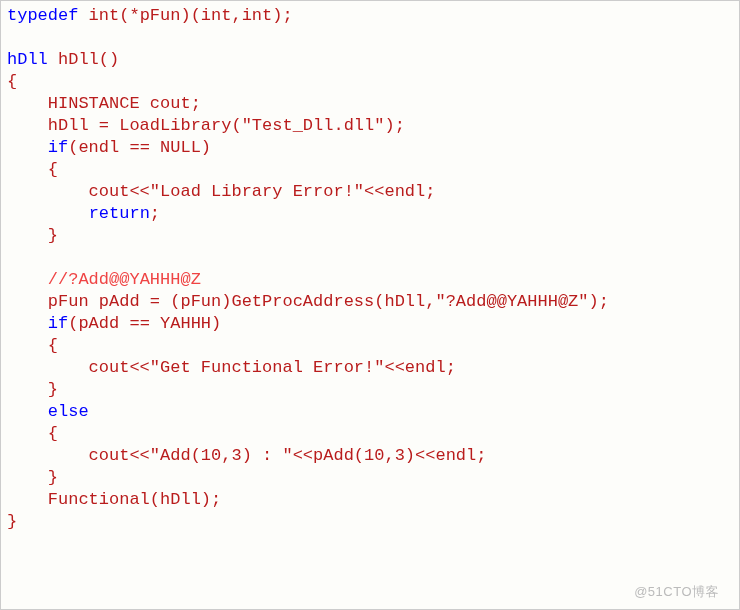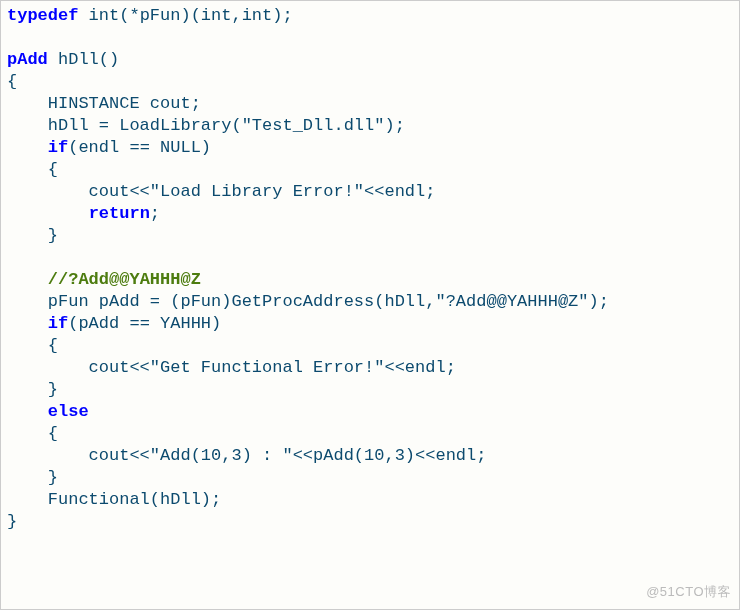--- a/index.html
+++ b/index.html
@@ -16,39 +16,39 @@
     border: 1px solid #ccc;
     box-sizing: border-box;
   }
   pre {
     margin: 0;
     padding: 4px 6px;
     white-space: pre;
     font-family: inherit;
     filter: blur(0.3px);
   }
-  .kw { color: #0000ff; font-weight: bold; }   
-  .txt { color: #0c4a6e; }  
-  .cm { color: #4d7c0f; font-weight: bold; }   
+  .kw { color: #0000ff; }   
+  .txt { color: #b91c1c; }  
+  .cm { color: #ef4444; }   
   .watermark {
     position: absolute;
-    right: 8px;
+    right: 20px;
     bottom: 6px;
     font-family: Arial, sans-serif;
     font-size: 13px;
     color: #bbbbbb;
     letter-spacing: 0.5px;
   }
 </style>
 </head>
 <body>
 
 <pre><span class="kw">typedef</span><span class="txt"> int(*pFun)(int,int);</span>
 <span class="txt"></span>
-<span class="kw">pAdd</span><span class="txt"> hDll()</span>
+<span class="kw">hDll</span><span class="txt"> hDll()</span>
 <span class="txt">{</span>
 <span class="txt">    HINSTANCE cout;</span>
 <span class="txt">    hDll = LoadLibrary("Test_Dll.dll");</span>
 <span class="txt">    </span><span class="kw">if</span><span class="txt">(endl == NULL)</span>
 <span class="txt">    {</span>
 <span class="txt">        cout&lt;&lt;"Load Library Error!"&lt;&lt;endl;</span>
 <span class="txt">        </span><span class="kw">return</span><span class="txt">;</span>
 <span class="txt">    }</span>
 <span class="txt"></span>
 <span class="txt">    </span><span class="cm">//?Add@@YAHHH@Z</span>

